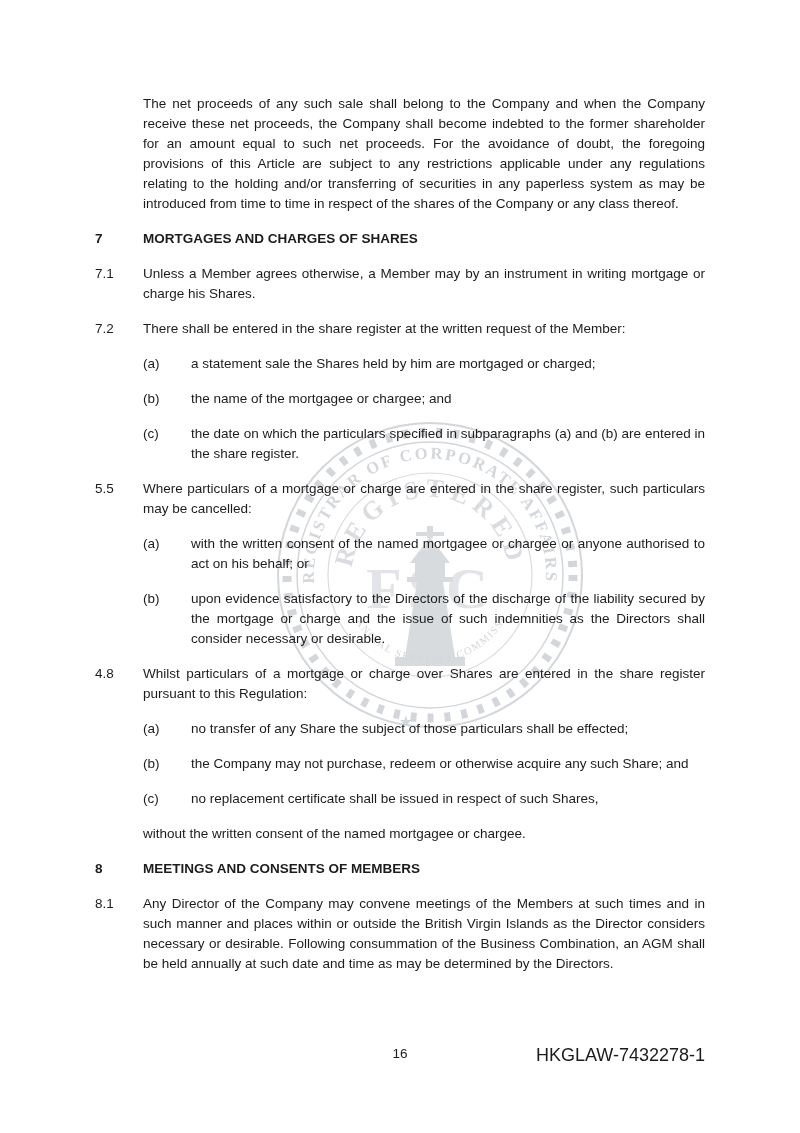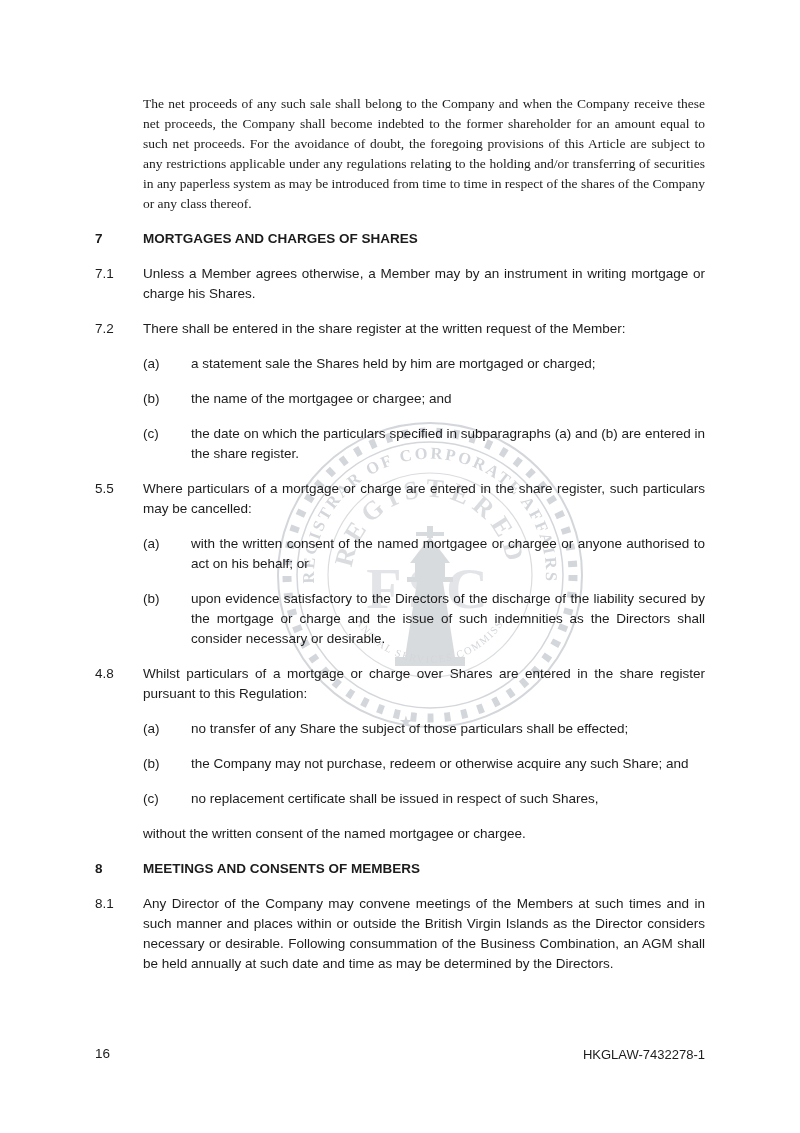--- a/index.html
+++ b/index.html
@@ -9,42 +9,42 @@
     background:#ffffff;
     font-family:"Liberation Sans",sans-serif;
     font-size:13.5px;line-height:20px;
     color:#1c1c1c;
     overflow:hidden;
   }
   .content{
     position:relative;z-index:1;
     padding:94px 95px 0 95px;
   }
-  .para{margin:0 0 15px 0;text-align:justify;font-family:Liberation Serif, serif;}
+  .para{margin:0 0 15px 0;text-align:justify;}
   .intro{margin-left:48px;}
   .block{display:flex;margin:0 0 15px 0;}
   .lbl{width:48px;flex-shrink:0;}
   .lbl.bold{font-weight:bold;}
   .body{flex:1;text-align:justify;}
   .heading{font-weight:bold;}
   .sub{display:flex;margin-top:15px;}
   .sub .lbl{width:48px;}
   .sub .subtext{flex:1;text-align:justify;}
   .cont{margin-top:15px;text-align:justify;}
   .footer{
     position:absolute;z-index:1;
     left:95px;right:95px;top:1044px;height:22px;
   }
   .pageno{
-    position:absolute;left:0;right:0;
+    position:absolute;left:0;right:0;text-align:center;
     font-size:13.5px;
   }
   .docref{
     position:absolute;right:0;top:1px;
-    font-size:13px;
+    font-size:18px;
     text-align:right;
   }
   
   .seal{
     position:absolute;z-index:0;
     left:260px;top:405px;width:340px;height:340px;
     opacity:0.5;
   }
   .seal .serif{font-family:"Liberation Serif",serif;}
 </style>

